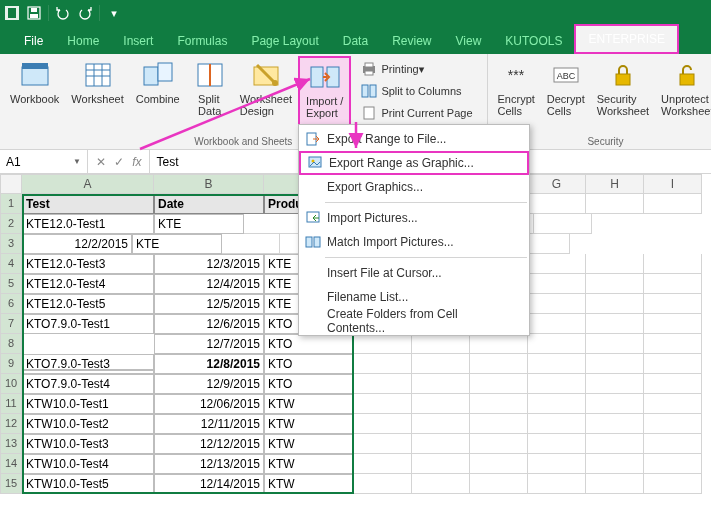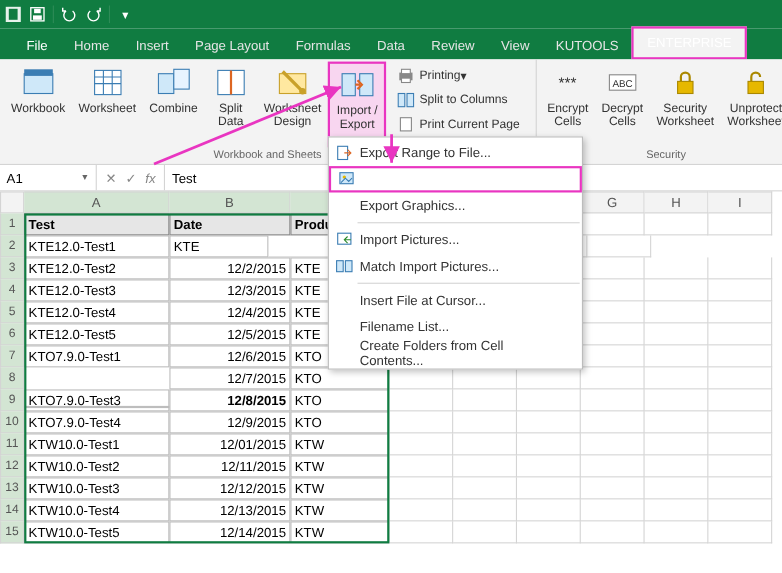--- a/index.html
+++ b/index.html
@@ -3,33 +3,33 @@
 <meta charset="utf-8">
 <style>
 * { box-sizing: border-box; margin: 0; padding: 0; font-family: 'Segoe UI', Tahoma, sans-serif; }
 body { background: #fff; width: 711px; height: 521px; overflow: hidden; position: relative; }
 
 .titlebar { height: 26px; background: #107c41; display: flex; align-items: center; padding: 0 4px; gap: 6px; }
 .tb-icon { width: 16px; height: 16px; display: flex; align-items: center; justify-content: center; color: #fff; font-size: 11px; }
 .tb-sep { width: 1px; height: 16px; background: #2e8b57; }
 
 .menutabs { height: 28px; background: #107c41; display: flex; align-items: flex-end; padding-left: 12px; gap: 0; }
-.menutab { padding: 6px 12px; color: #e5e5e5; font-size: 12px; cursor: pointer; }
+.menutab { padding: 6px 12px; color: #86efac; font-size: 12px; cursor: pointer; }
 .menutab.file { color: #fff; }
 .menutab.active { background: #f3f3f3; color: #107c41; }
 .menutab.highlight { border: 2px solid #e935c1; color: #fff; }
 
 .ribbon { height: 96px; background: #f3f3f3; border-bottom: 1px solid #d4d4d4; display: flex; position: relative; }
 .rgroup { display: flex; flex-direction: column; border-right: 1px solid #d4d4d4; padding: 2px 4px 0; }
 .rgroup-items { display: flex; flex: 1; }
 .rgroup-label { text-align: center; font-size: 10px; color: #666; padding: 2px 0; }
 .rbtn { display: flex; flex-direction: column; align-items: center; justify-content: flex-start; padding: 3px 6px; min-width: 48px; cursor: pointer; }
 .rbtn.highlight { border: 2px solid #e935c1; background: #f8d6f0; }
 .rbtn-icon { width: 32px; height: 32px; margin-bottom: 2px; display: flex; align-items: center; justify-content: center; }
-.rbtn-label { font-size: 11px; text-align: center; line-height: 12px; color: #333; }
+.rbtn-label { font-size: 11px; text-align: left; line-height: 12px; color: #333; }
 .rbtn-small { display: flex; align-items: center; padding: 2px 6px; font-size: 11px; color: #333; cursor: pointer; height: 22px; }
 .rbtn-small .sicon { width: 16px; height: 16px; margin-right: 4px; }
 
 .arrow { position: absolute; pointer-events: none; }
 .arrow1 { left: 140px; top: 120px; width: 200px; height: 80px; }
 
 .formula-bar { height: 24px; display: flex; border-bottom: 1px solid #d4d4d4; align-items: center; }
 .namebox { width: 88px; border-right: 1px solid #d4d4d4; padding: 0 6px; font-size: 12px; display: flex; align-items: center; height: 100%; }
 .namebox .dd { margin-left: auto; font-size: 8px; color: #666; }
 .fx-btns { display: flex; gap: 8px; padding: 0 8px; color: #888; font-size: 12px; }
@@ -91,22 +91,22 @@
       </svg>
   </span>
   <span class="tb-sep"></span>
   <span class="tb-icon" style="color:#fff">▾</span>
 </div>
 
 <div class="menutabs">
   <div class="menutab file">File</div>
   <div class="menutab">Home</div>
   <div class="menutab">Insert</div>
+  <div class="menutab">Formulas</div>
   <div class="menutab">Page Layout</div>
-  <div class="menutab">Formulas</div>
   <div class="menutab">Data</div>
   <div class="menutab">Review</div>
   <div class="menutab">View</div>
   <div class="menutab">KUTOOLS</div>
   <div class="menutab highlight active">ENTERPRISE</div>
 </div>
 
 <div class="ribbon">
 
   <div class="rgroup" style="flex:0 0 auto">
@@ -312,21 +312,20 @@
         <div class="cell data colC" style="width: 90px;">KTE</div>
         <div class="cell blank colREST" style="width: 58px;"></div>
         <div class="cell blank colREST" style="width: 58px;"></div>
         <div class="cell blank colREST" style="width: 58px;"></div>
         <div class="cell blank colREST" style="width: 58px;"></div>
         <div class="cell blank colREST" style="width: 58px;"></div>
         <div class="cell blank colREST" style="width: 58px;"></div>
       </div>
       <div class="grow">
         <div class="rowhead sel">3</div>
-        <div class="cell data colA" style="width: 132px;">KTE12.0-Test2</div>
         <div class="cell data right colB" style="width: 110px;">12/2/2015</div>
         <div class="cell data colC" style="width: 90px;">KTE</div>
         <div class="cell blank colREST" style="width: 58px;"></div>
         <div class="cell blank colREST" style="width: 58px;"></div>
         <div class="cell blank colREST" style="width: 58px;"></div>
         <div class="cell blank colREST" style="width: 58px;"></div>
         <div class="cell blank colREST" style="width: 58px;"></div>
         <div class="cell blank colREST" style="width: 58px;"></div>
       </div>
       <div class="grow">
@@ -409,21 +408,21 @@
         <div class="cell blank colREST" style="width: 58px;"></div>
         <div class="cell blank colREST" style="width: 58px;"></div>
         <div class="cell blank colREST" style="width: 58px;"></div>
         <div class="cell blank colREST" style="width: 58px;"></div>
         <div class="cell blank colREST" style="width: 58px;"></div>
         <div class="cell blank colREST" style="width: 58px;"></div>
       </div>
       <div class="grow">
         <div class="rowhead sel">11</div>
         <div class="cell data colA" style="width: 132px;">KTW10.0-Test1</div>
-        <div class="cell data right colB" style="width: 110px;">12/01/2015</div>
+        <div class="cell data right colB" style="width: 110px;">12/06/2015</div>
         <div class="cell data colC" style="width: 90px;">KTW</div>
         <div class="cell blank colREST" style="width: 58px;"></div>
         <div class="cell blank colREST" style="width: 58px;"></div>
         <div class="cell blank colREST" style="width: 58px;"></div>
         <div class="cell blank colREST" style="width: 58px;"></div>
         <div class="cell blank colREST" style="width: 58px;"></div>
         <div class="cell blank colREST" style="width: 58px;"></div>
       </div>
       <div class="grow">
         <div class="rowhead sel">12</div>
@@ -488,20 +487,21 @@
       <span>Export Range to File...</span>
     </div>
   <div class="ctx-item highlight">
       <span class="cicon">
         <svg width="16" height="16">
           <rect x="2" y="2" width="12" height="10" fill="#cfe8f9" stroke="#3b7db3"></rect>
           <circle cx="6" cy="6" r="1.5" fill="#e6b800"></circle>
           <path d="M3 11 L7 7 L10 10 L13 7" stroke="#3b7db3" fill="none"></path>
         </svg>
       </span>
+      <span>Export Range as Graphic...</span>
     </div>
   <div class="ctx-item">
       <span>Export Graphics...</span>
     </div>
   <div class="ctx-sep"></div>
   <div class="ctx-item">
       <span class="cicon">
         <svg width="16" height="16">
           <rect x="2" y="2" width="12" height="10" fill="#fff" stroke="#3b7db3"></rect>
           <path d="M14 8 L8 8 M11 5 L8 8 L11 11" stroke="#2a8a2a" fill="none"></path>

